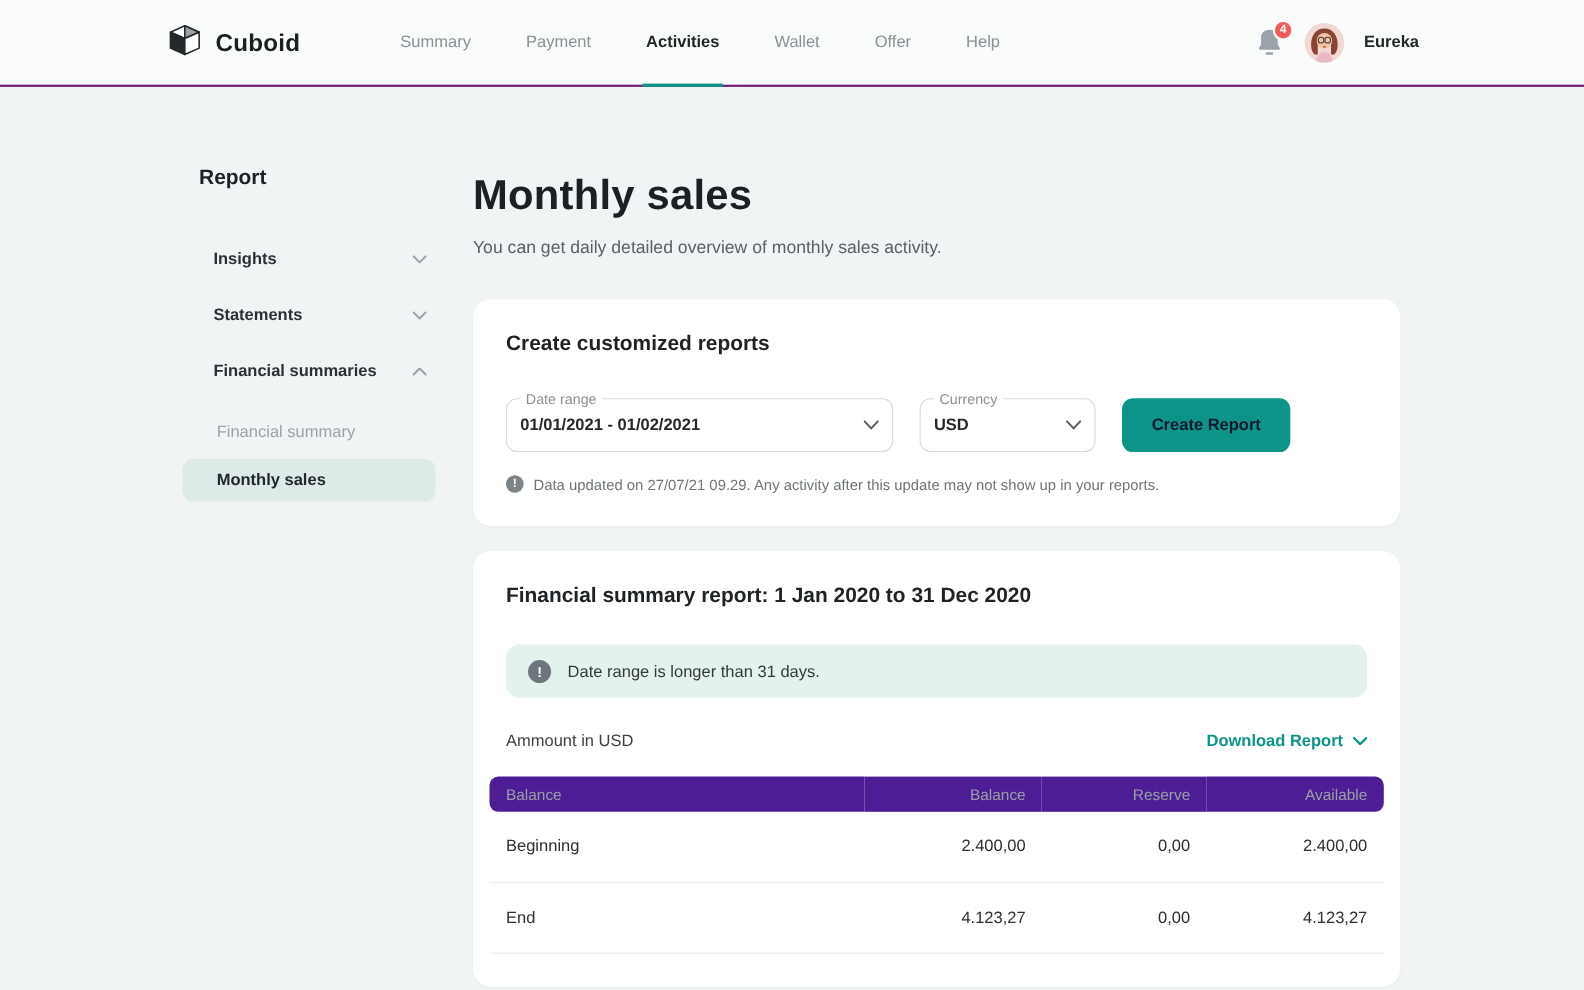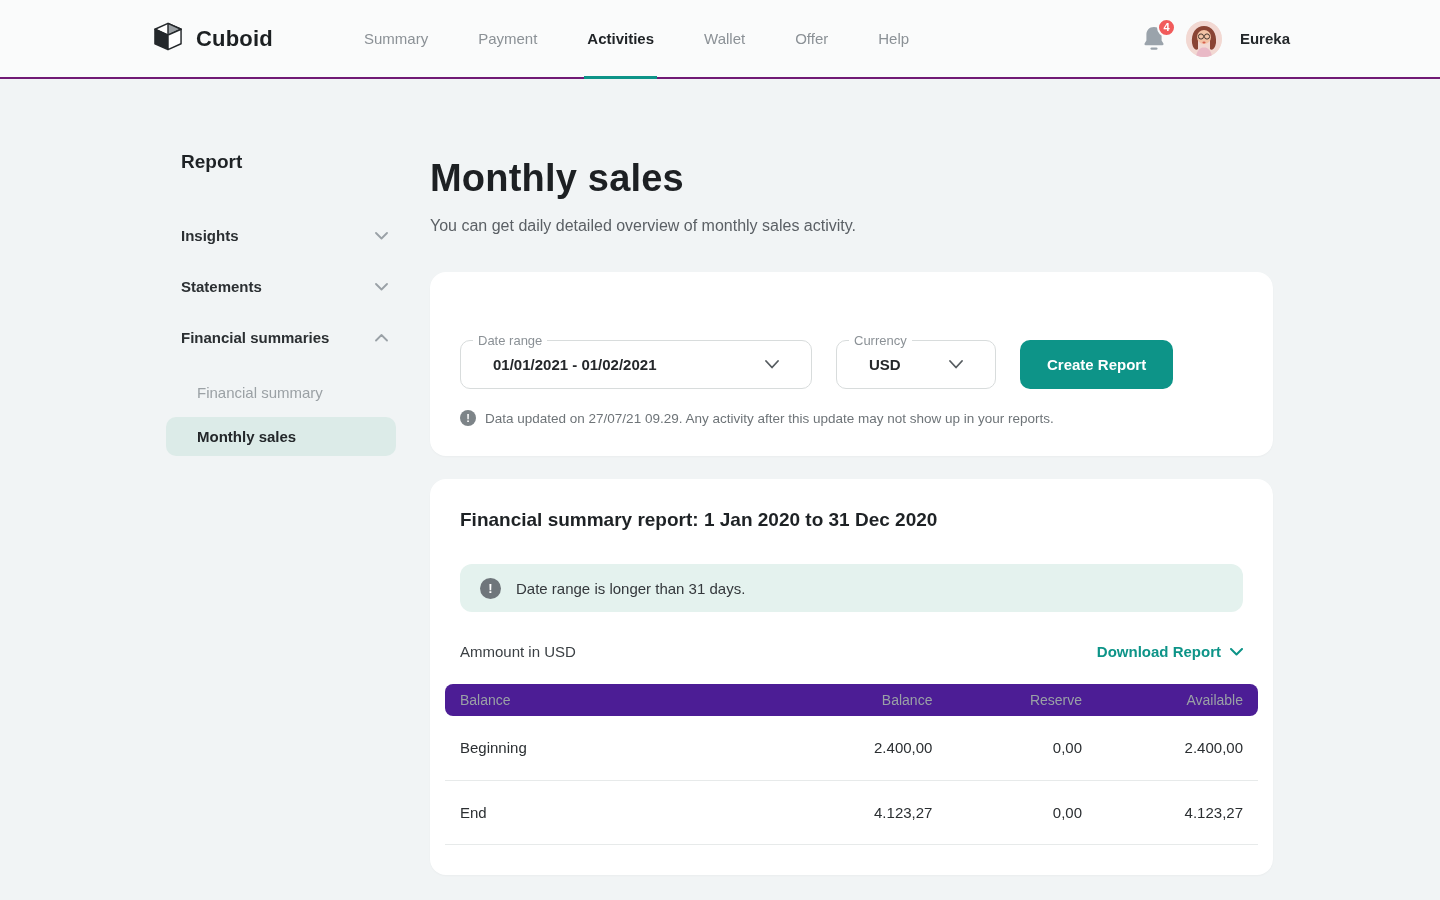--- a/index.html
+++ b/index.html
@@ -46,21 +46,21 @@
   }
   .avatar { width: 36px; height: 36px; border-radius: 50%; overflow: hidden; background: #f2dcd6; cursor: pointer; }
   .username { font-size: 15px; font-weight: 600; color: #23272a; }
 
   
   .layout { display: flex; }
   .sidebar { width: 230px; margin-left: 166px; flex: none; }
   .sidebar-title { font-size: 19px; font-weight: 700; color: #1e2225; margin: 72px 0 0 15px; }
   .side-item {
     display: flex; align-items: center; justify-content: space-between;
-    margin: 30px 8px 0 15px; padding: 2px 0;
+    margin: 30px 8px 0 28px; padding: 2px 0;
     font-size: 15px; font-weight: 600; color: #2b2f32; cursor: pointer;
   }
   .side-item .chev { color: #9aa1a6; }
   .side-children { margin-top: 26px; }
   .side-child {
     font-size: 15px; color: #9ba1a5; cursor: pointer;
     padding: 10px 0 10px 31px; border-radius: 10px;
   }
   .side-child.selected {
     background: #dcebe8; color: #23272a; font-weight: 600;
@@ -78,35 +78,35 @@
   }
   .card-1 { margin-top: 37px; }
   .card-2 { margin-top: 23px; margin-bottom: 16px; }
   .card-heading { font-size: 19px; font-weight: 700; color: #1e2225; }
 
   .fields-row { display: flex; align-items: center; gap: 24px; margin-top: 38px; }
   .field {
     position: relative; height: 49px;
     border: 1px solid #d8dcdc; border-radius: 10px;
     display: flex; align-items: center;
-    padding: 0 32px; cursor: pointer; background: #fff;
+    padding: 0 12px; cursor: pointer; background: #fff;
   }
   .field-date { width: 352px; }
   .field-currency { width: 160px; }
   .field-label {
     position: absolute; top: -8px; left: 12px;
     background: #fff; padding: 0 5px;
     font-size: 13px; color: #8b9196;
   }
   .field-value { font-size: 15px; font-weight: 600; color: #25282b; }
   .field .chev { margin-left: auto; color: #565c60; }
 
   .primary-btn {
     height: 49px; padding: 0 27px;
-    background: #0d9488; color: #ffffff;
+    background: #0d9488; color: #0f172a;
     border: none; border-radius: 10px;
     font-size: 15px; font-weight: 600;
     font-family: inherit; cursor: pointer;
   }
 
   .note { display: flex; align-items: center; gap: 9px; margin-top: 21px; }
   .info-dot {
     flex: none; width: 16px; height: 16px; border-radius: 50%;
     background: #7d8488; color: #fff;
     font-size: 11px; font-weight: 700;
@@ -234,20 +234,21 @@
       <div class="side-child">Financial summary</div>
       <div class="side-child selected">Monthly sales</div>
     </div>
   </aside>
 
   <main class="main">
     <h1 class="page-title">Monthly sales</h1>
     <p class="page-subtitle">You can get daily detailed overview of monthly sales activity.</p>
 
     <section class="card card-1">
+      <h3 class="card-heading">Create customized reports</h3>
       <div class="fields-row">
         <div class="field field-date">
           <span class="field-label">Date range</span>
           <span class="field-value">01/01/2021 - 01/02/2021</span>
           <span class="chev">
             <svg width="14" height="9" viewBox="0 0 14 9">
                 <polyline points="1,1 7,7.5 13,1" fill="none" stroke="#565c60" stroke-width="1.8" stroke-linecap="round" stroke-linejoin="round"></polyline>
               </svg>
           </span>
         </div>

